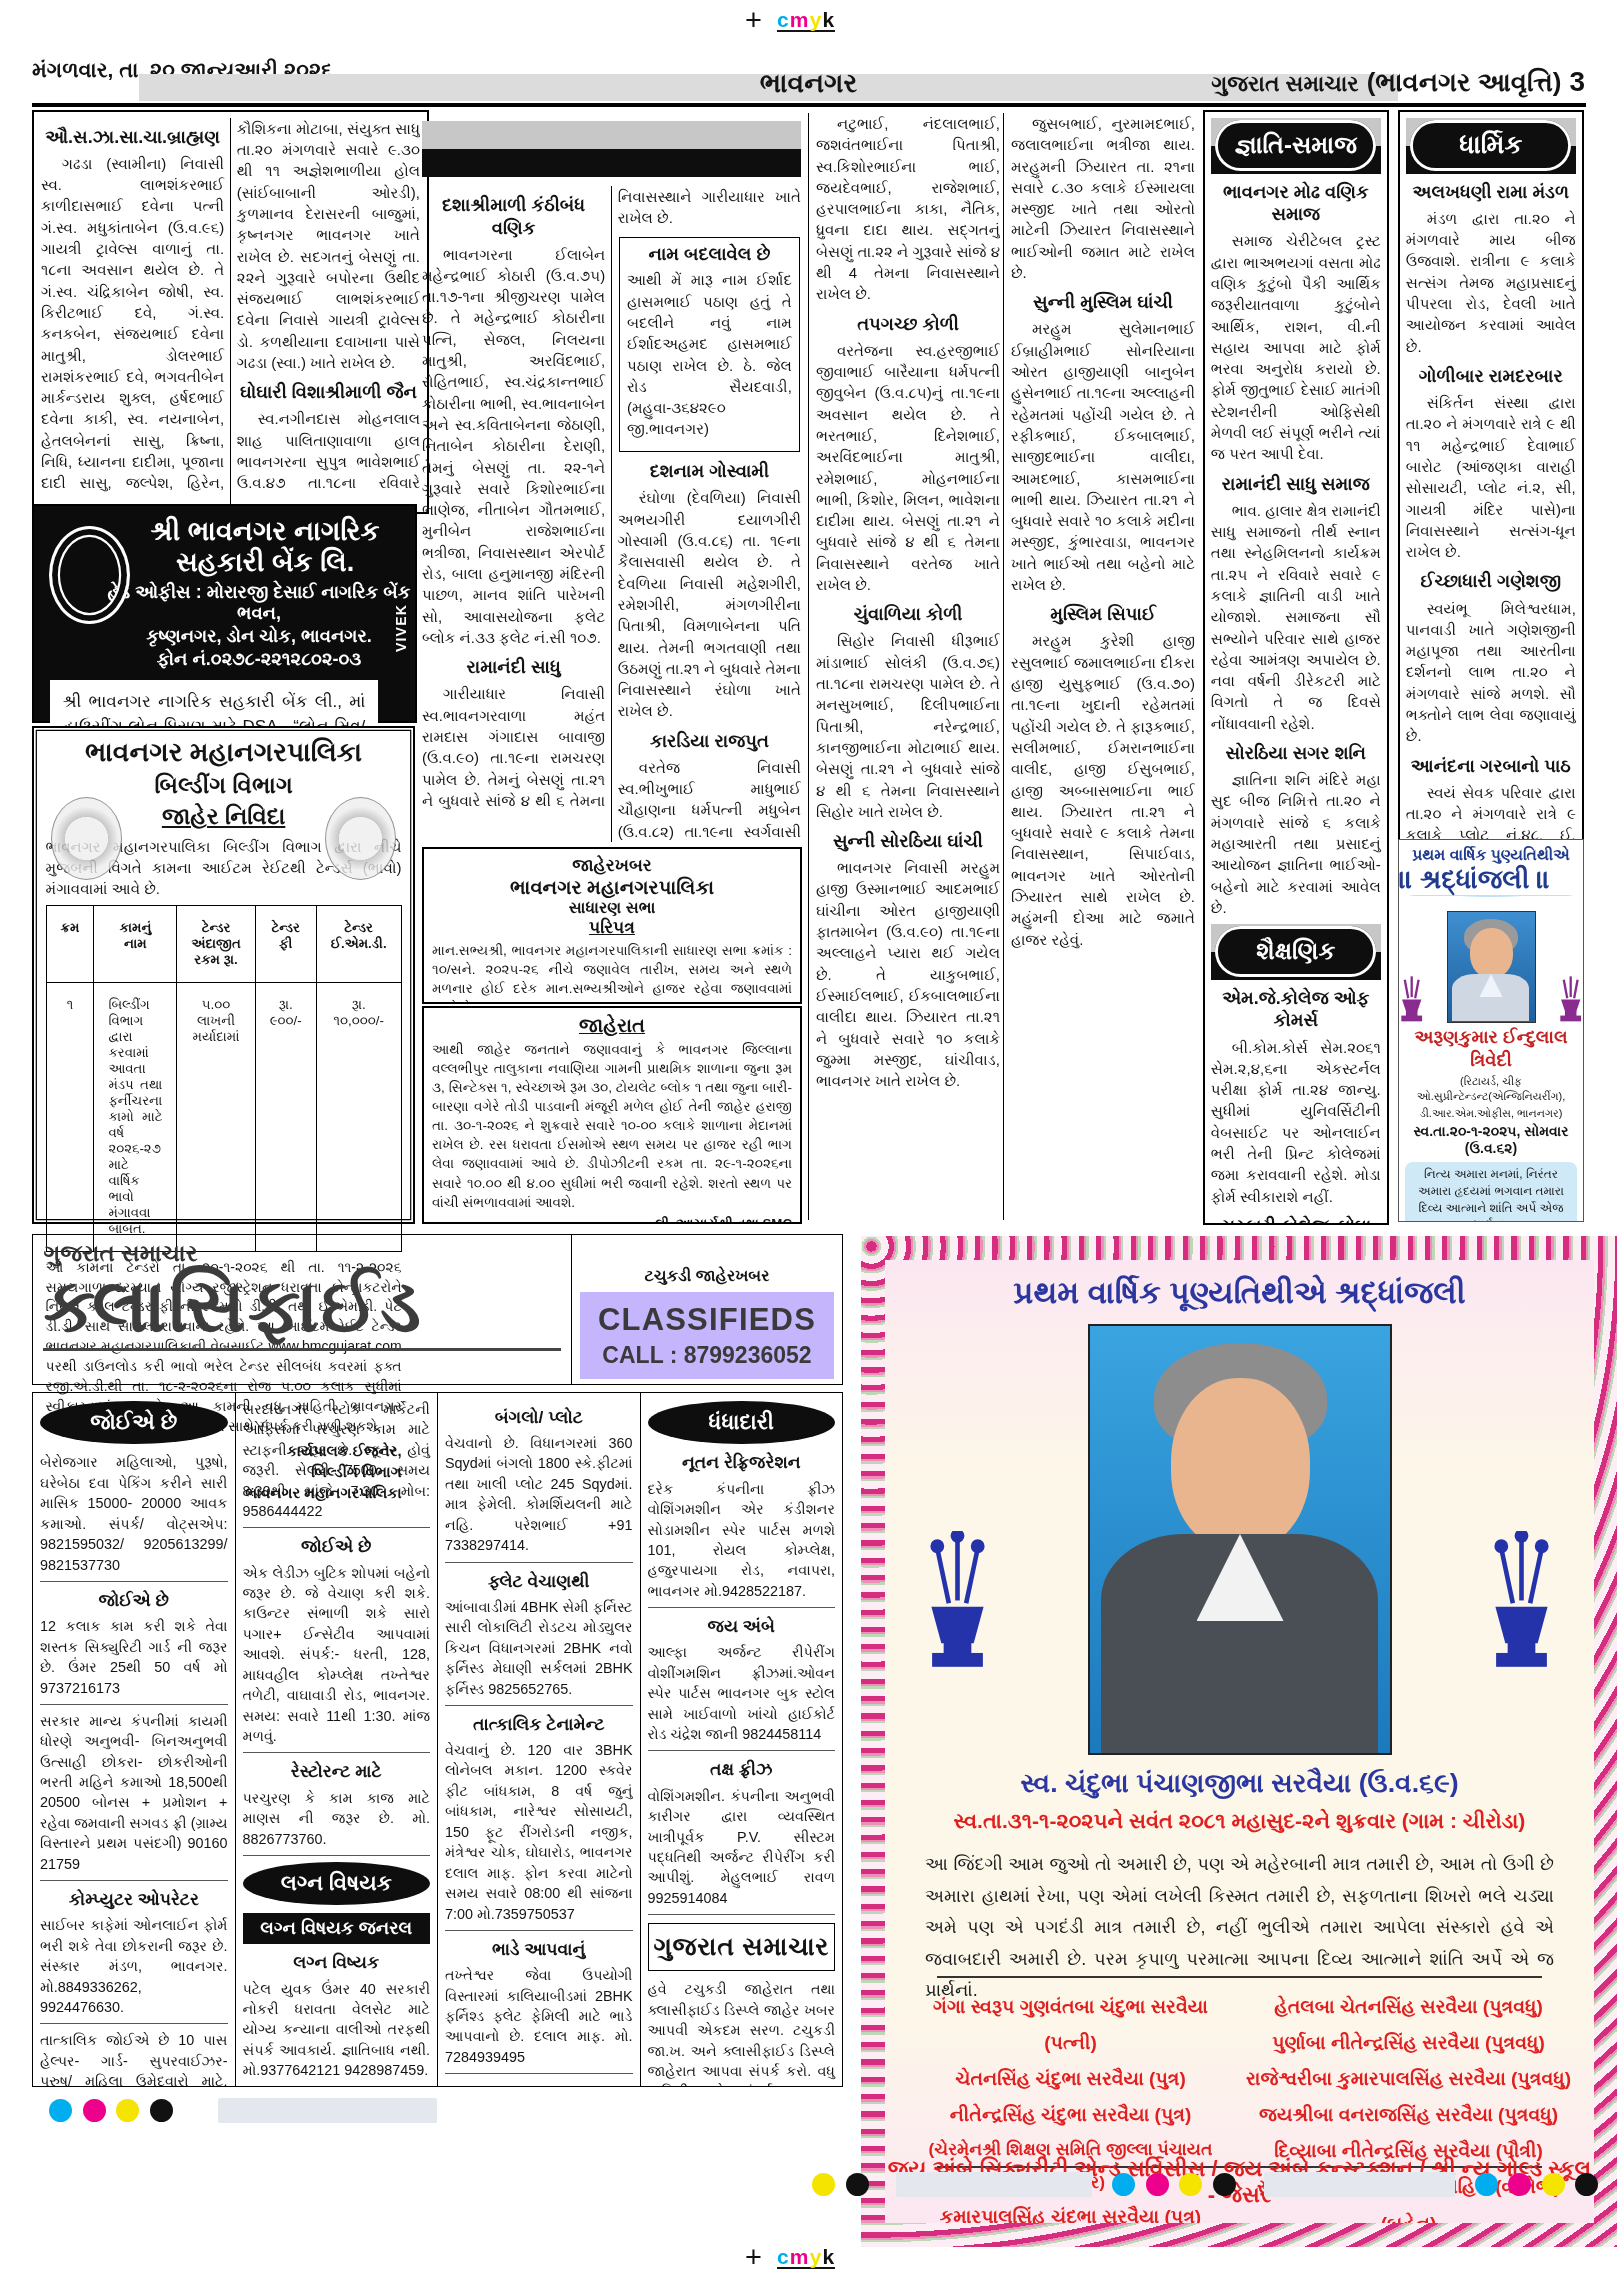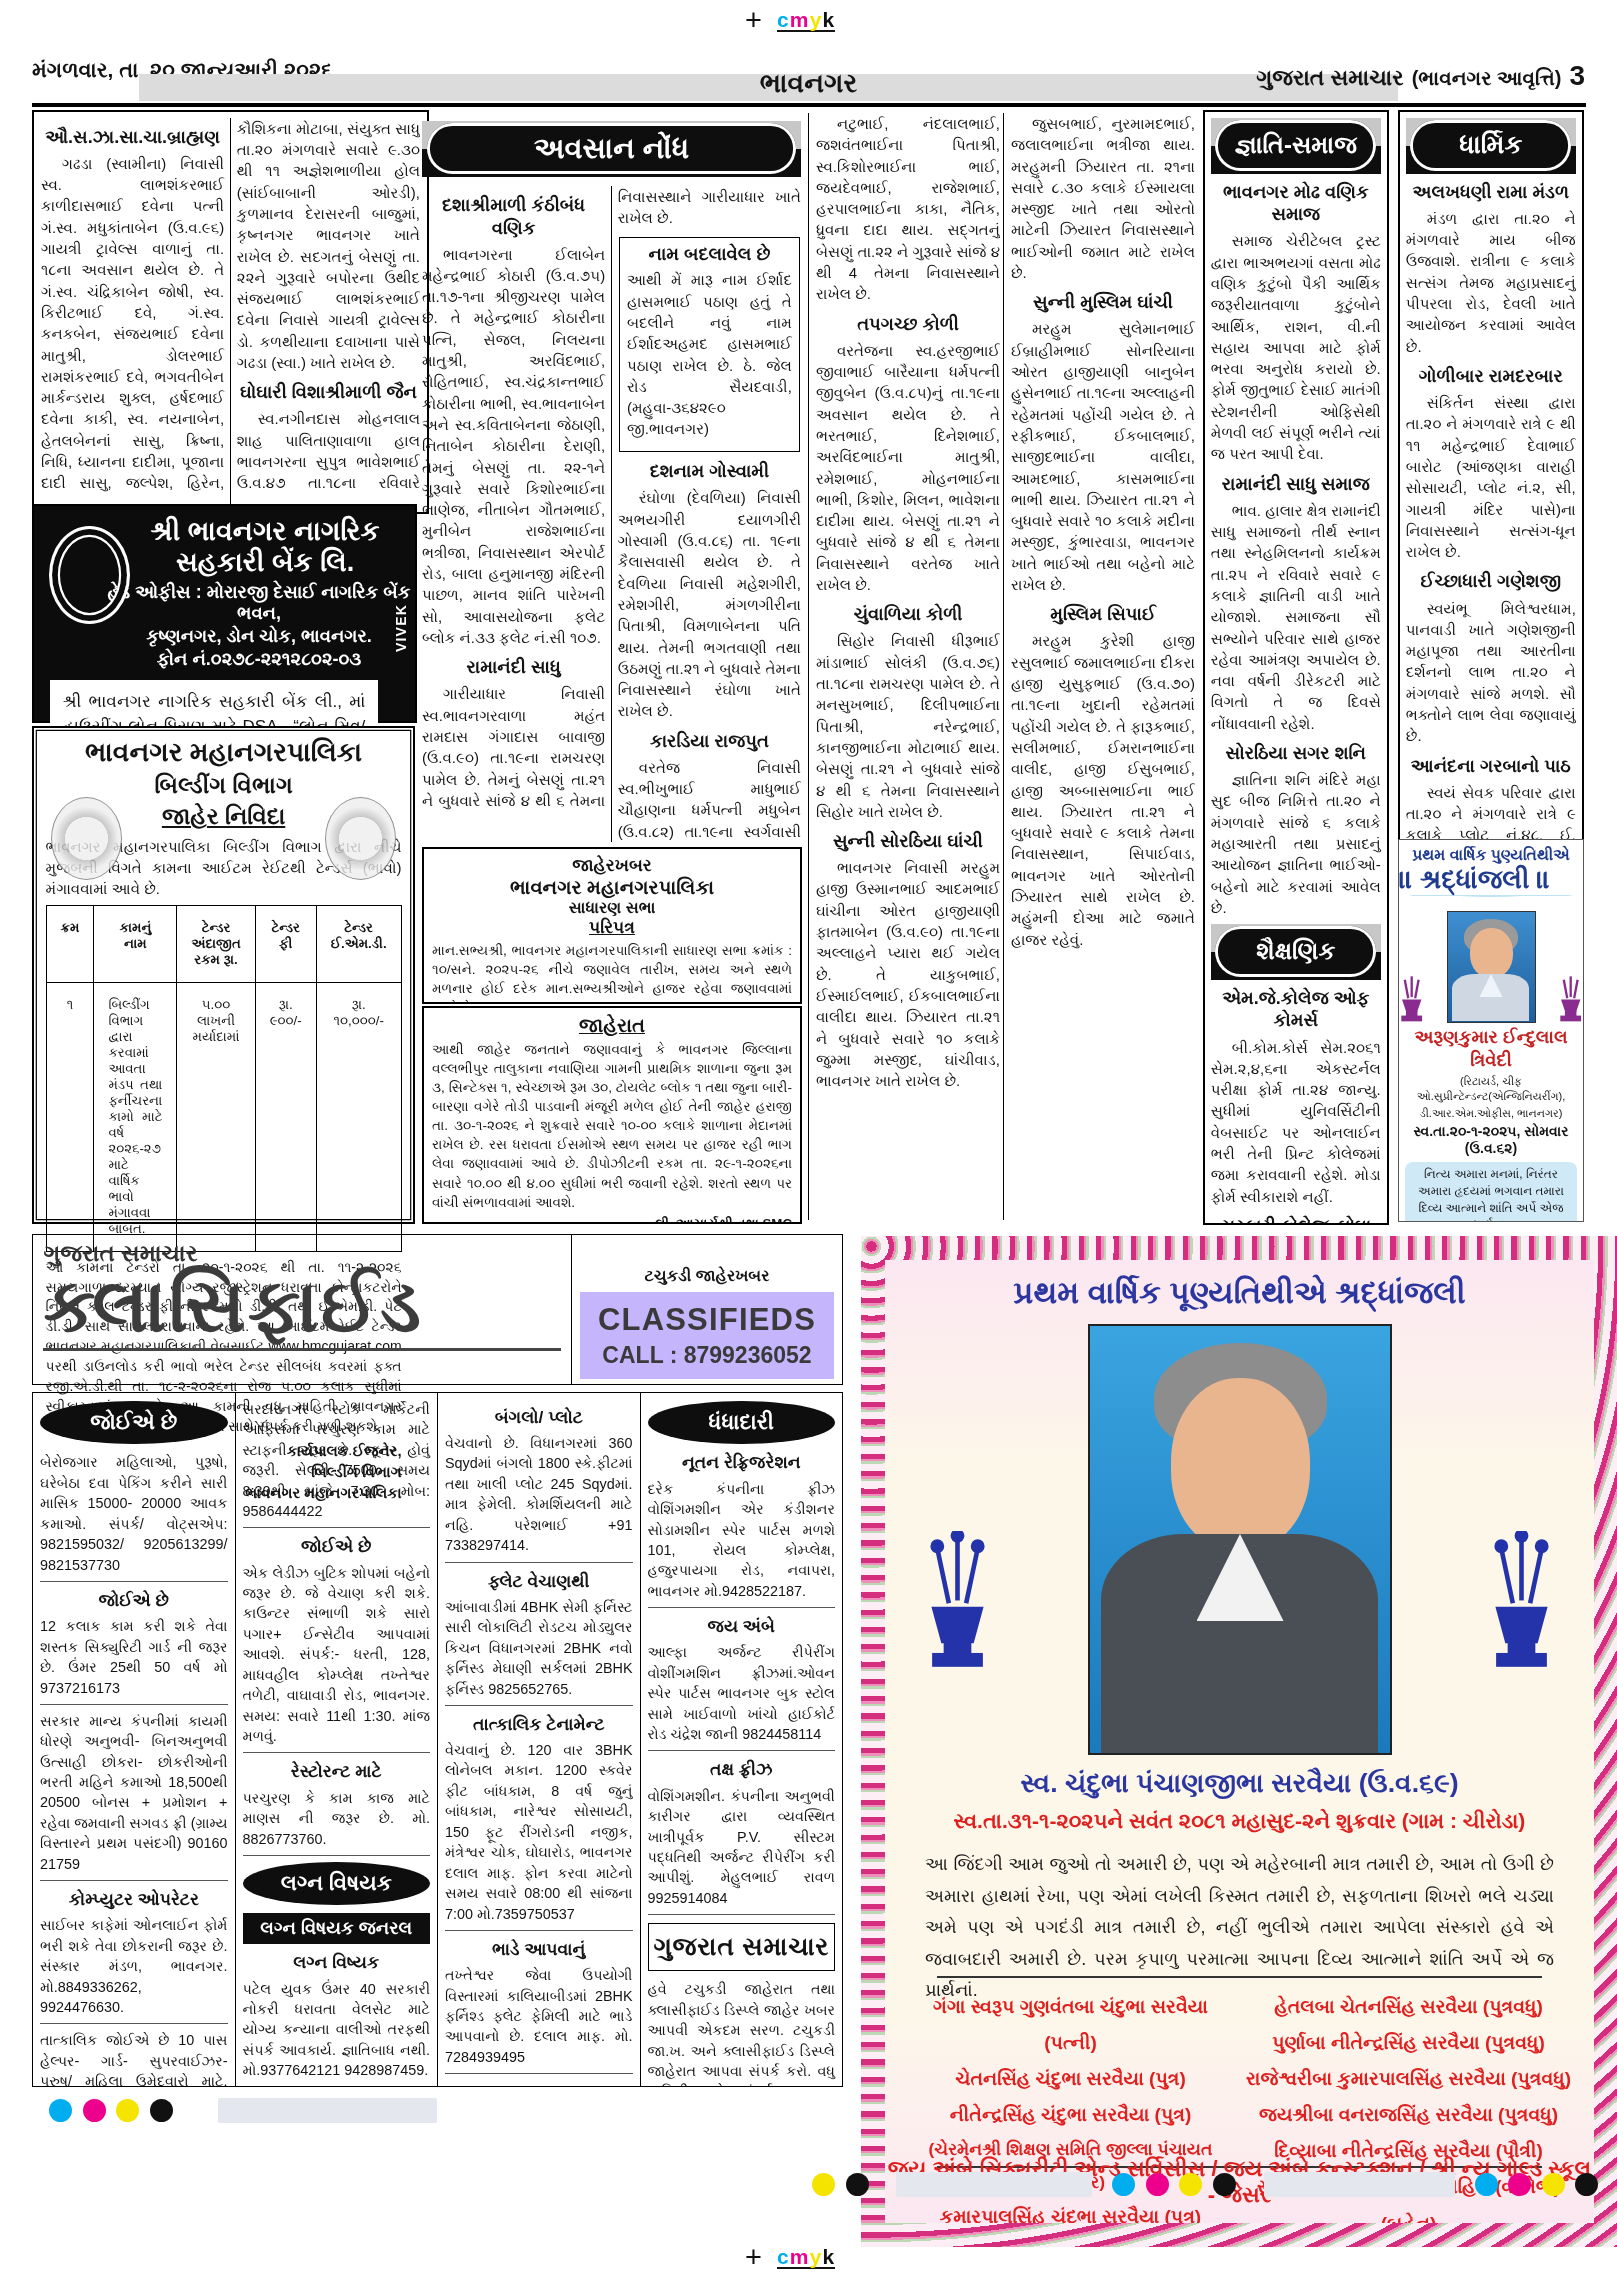--- a/index.html
+++ b/index.html
@@ -134,21 +134,21 @@
 <div class="abs" style="left:745px;top:3.5px;display:flex;align-items:center;gap:15px;">
   <span class="regcross">+</span>
   <span class="cmyk"><span class="c">c</span><span class="m">m</span><span class="y">y</span><span class="k">k</span></span>
 </div>
 
 <div class="abs hdr-date" style="left:32px;top:58px;">મંગળવાર, તા. ૨૦ જાન્યુઆરી ૨૦૨૬</div>
 <div class="abs hdr-band" style="left:139px;top:74px;width:1259px;height:26.6px;"></div>
 <div class="abs hdr-city" style="left:693px;top:68px;width:231px;">ભાવનગર</div>
 <div class="abs" style="right:32px;top:55px;display:flex;align-items:baseline;gap:8px;">
   <span class="hdr-right">ગુજરાત સમાચાર</span>
-  <span style="font-size:20px;font-weight:bold;margin-top:12px;">(ભાવનગર આવૃત્તિ)</span>
+  <span style="font-size:26px;font-weight:bold;margin-top:12px;">(ભાવનગર આવૃત્તિ)</span>
   <span class="hdr-pageno">3</span>
 </div>
 <div class="abs blackrule" style="left:32px;top:103px;width:1554px;height:4px;"></div>
 
 <div class="vrule" style="left:808px;top:113px;height:1107px;"></div>
 <div class="vrule" style="left:1003px;top:113px;height:1107px;"></div>
 
 <div class="abs obox" style="left:32px;top:110px;width:379px;height:388px;">
   <div class="twocol">
       <div class="b-h">ઔ.સ.ઝા.સા.ચા.બ્રાહ્મણ</div>
@@ -201,21 +201,20 @@
     <div>કાર્યપાલક ઈજનેર,</div>
     <div>બિલ્ડીંગ વિભાગ</div>
     <div>ભાવનગર મહાનગરપાલિકા</div>
   </div>
 </div>
 
 <div class="abs" style="left:422px;top:121px;width:379px;">
   <div class="banner">
     <div class="half-top"></div>
     <div class="half-bot"></div>
-    <div class="pill">અવસાન નોંધ</div>
   </div>
 </div>
 <div class="abs" style="left:422px;top:186px;width:379px;height:656px;">
   <div class="twocol">
       <div class="b-h">દશાશ્રીમાળી કંઠીબંધ વણિક</div>
       <div class="b-p">ભાવનગરના ઈલાબેન મહેન્દ્રભાઈ કોઠારી (ઉ.વ.૭૫) તા.૧૭-૧ના શ્રીજીચરણ પામેલ છે. તે મહેન્દ્રભાઈ કોઠારીના પત્નિ, સેજલ, નિલયના માતુશ્રી, અરવિંદભાઈ, રોહિતભાઈ, સ્વ.ચંદ્રકાન્તભાઈ કોઠારીના ભાભી, સ્વ.ભાવનાબેન અને સ્વ.કવિતાબેનના જેઠાણી, નિતાબેન કોઠારીના દેરાણી, તેમનું બેસણું તા. ૨૨-૧ને ગુરૂવારે સવારે કિશોરભાઈના ભાણેજ, નીતાબેન ગૌતમભાઈ, મુનીબેન રાજેશભાઈના ભત્રીજા, નિવાસસ્થાન એરપોર્ટ રોડ, બાલા હનુમાનજી મંદિરની પાછળ, માનવ શાંતિ પારેખની સો, આવાસયોજના ફલેટ બ્લોક નં.૩૩ ફલેટ નં.સી ૧૦૭.</div>
       <div class="b-h">રામાનંદી સાધુ</div>
       <div class="b-p">ગારીયાધાર નિવાસી સ્વ.ભાવનગરવાળા મહંત રામદાસ ગંગાદાસ બાવાજી (ઉ.વ.૯૦) તા.૧૯ના રામચરણ પામેલ છે. તેમનું બેસણું તા.૨૧ ને બુધવારે સાંજે ૪ થી ૬ તેમના નિવાસસ્થાને ગારીયાધાર ખાતે રાખેલ છે.</div>
       <div class="b-box">
         <div class="b-h">નામ બદલાવેલ છે</div>

